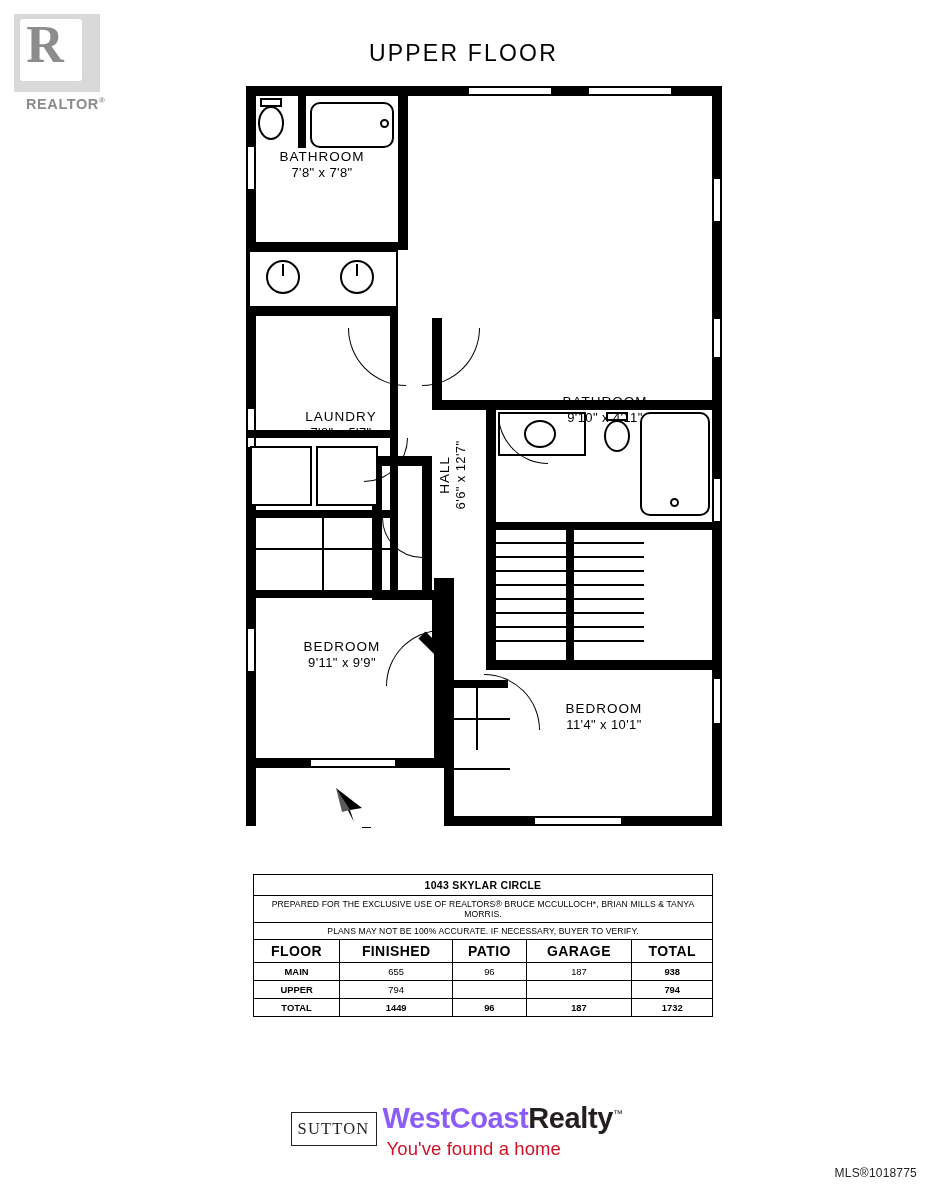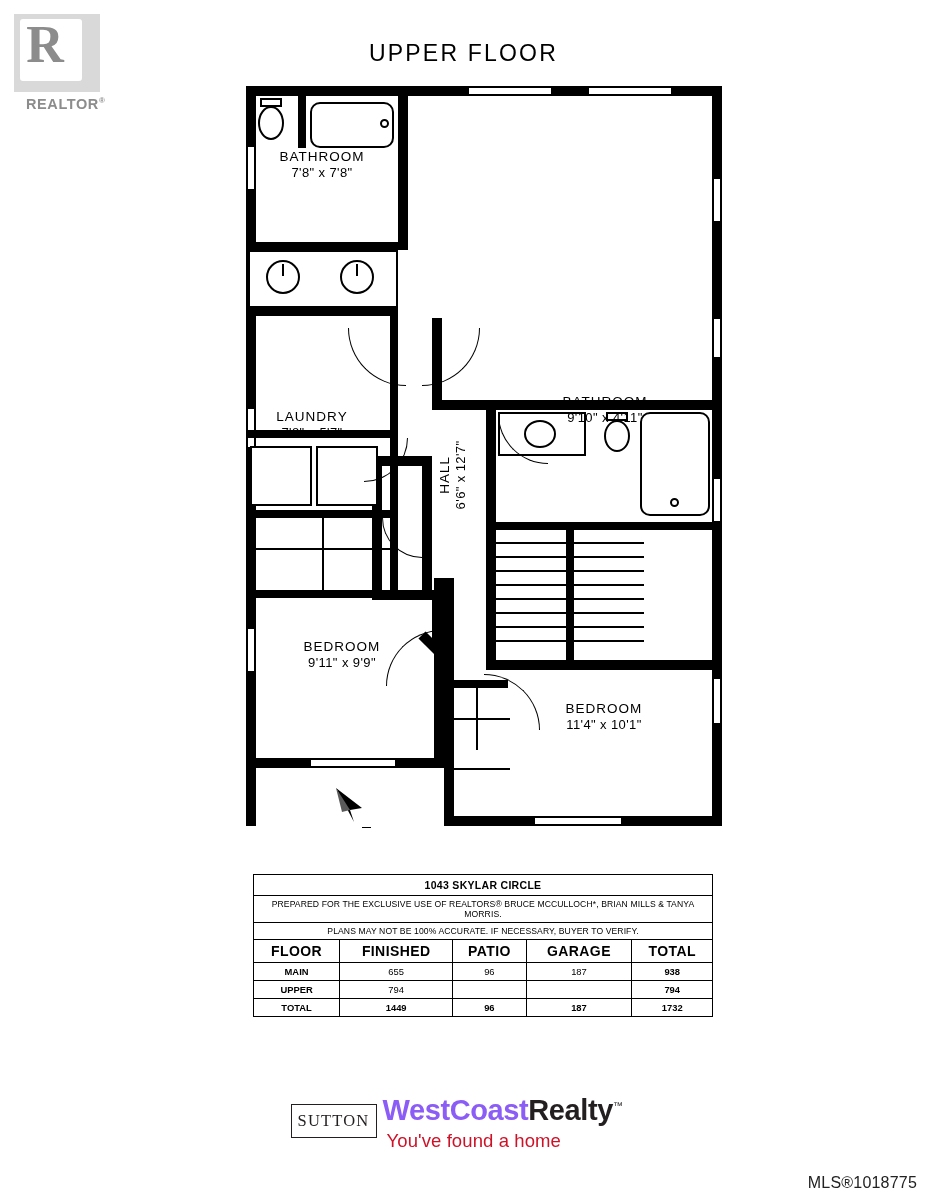--- a/index.html
+++ b/index.html
@@ -171,21 +171,21 @@
   
   #brokerage {
     position: absolute;
     left: 0;
     top: 1086px;
     width: 927px;
     height: 70px;
   }
   #brokerage .inner {
     position: relative;
-    margin: 8px auto;
+    margin: 16px auto;
     width: 346px;
     height: 66px;
   }
   #brokerage .sutton {
     position: absolute;
     left: 0;
     top: 10px;
     width: 84px;
     height: 32px;
     border: 1.5px solid #231f20;
@@ -215,22 +215,22 @@
     top: 36px;
     font-size: 18.5px;
     color: #cf1127;
     letter-spacing: 0.1px;
   }
 
   
   #mls {
     position: absolute;
     right: 10px;
-    bottom: 8px;
-    font-size: 16px;
+    bottom: 20px;
+    font-size: 12px;
     color: #222222;
     letter-spacing: 0.2px;
     padding-left: 48px;
   }
 </style>
 </head>
 <body>
 
 <div id="realtor-logo">
   <div class="r-box">
@@ -366,21 +366,21 @@
     <span class="dm">7'8" x 7'8"</span>
   </div>
 
 
 
   <div class="label" style="left:258px; top:315px; width:222px;">
     <span class="nm">BATHROOM</span>
     <span class="dm">9'10" x 4'11"</span>
   </div>
 
-  <div class="label" style="left:4px; top:330px; width:144px;">
+  <div class="label" style="left:10px; top:330px; width:144px;padding-left:23px;">
     <span class="nm">LAUNDRY</span>
     <span class="dm">7'8" x 5'7"</span>
   </div>
 
   <div class="label vert" style="left:152px; top:380px; width:130px;">
     <span class="nm">HALL</span>
     <span class="dm">6'6" x 12'7"</span>
   </div>
 
   <div class="label" style="left:16px; top:560px; width:180px;">

